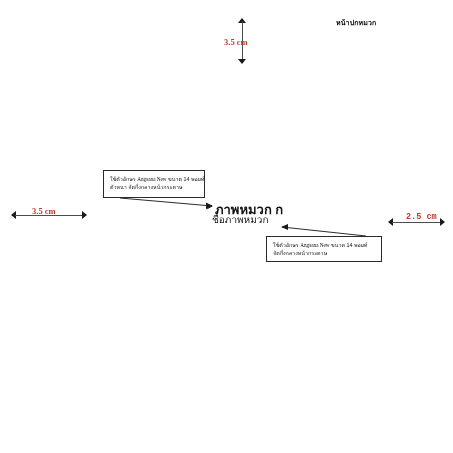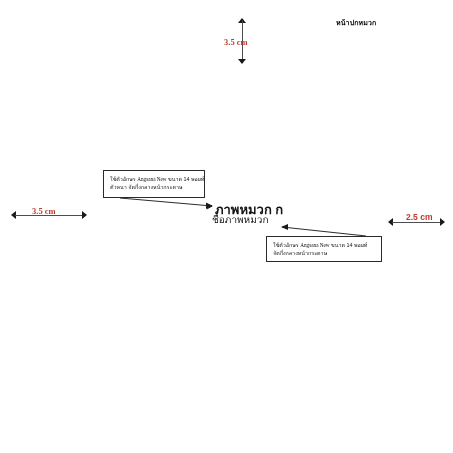--- a/index.html
+++ b/index.html
@@ -112,21 +112,21 @@
 
   #hdim-right-wrap { left: 388px; top: 214px; width: 57px; height: 17px; }
   #hdim-right-wrap .hdim-line { left: 4px; width: 49px; }
   #hdim-right-label {
     left: 406px;
     top: 212px;
     font-size: 8.5px;
     font-weight: bold;
     color: #c0392b;
     white-space: nowrap;
-    font-family: Liberation Sans, sans-serif;
+    font-family: Liberation Mono, monospace;
   }
 
   
   #image-title-bold {
     left: 215px;
     top: 199px;
     font-size: 13px;
     font-weight: bold;
     color: #111111;
     white-space: nowrap;

